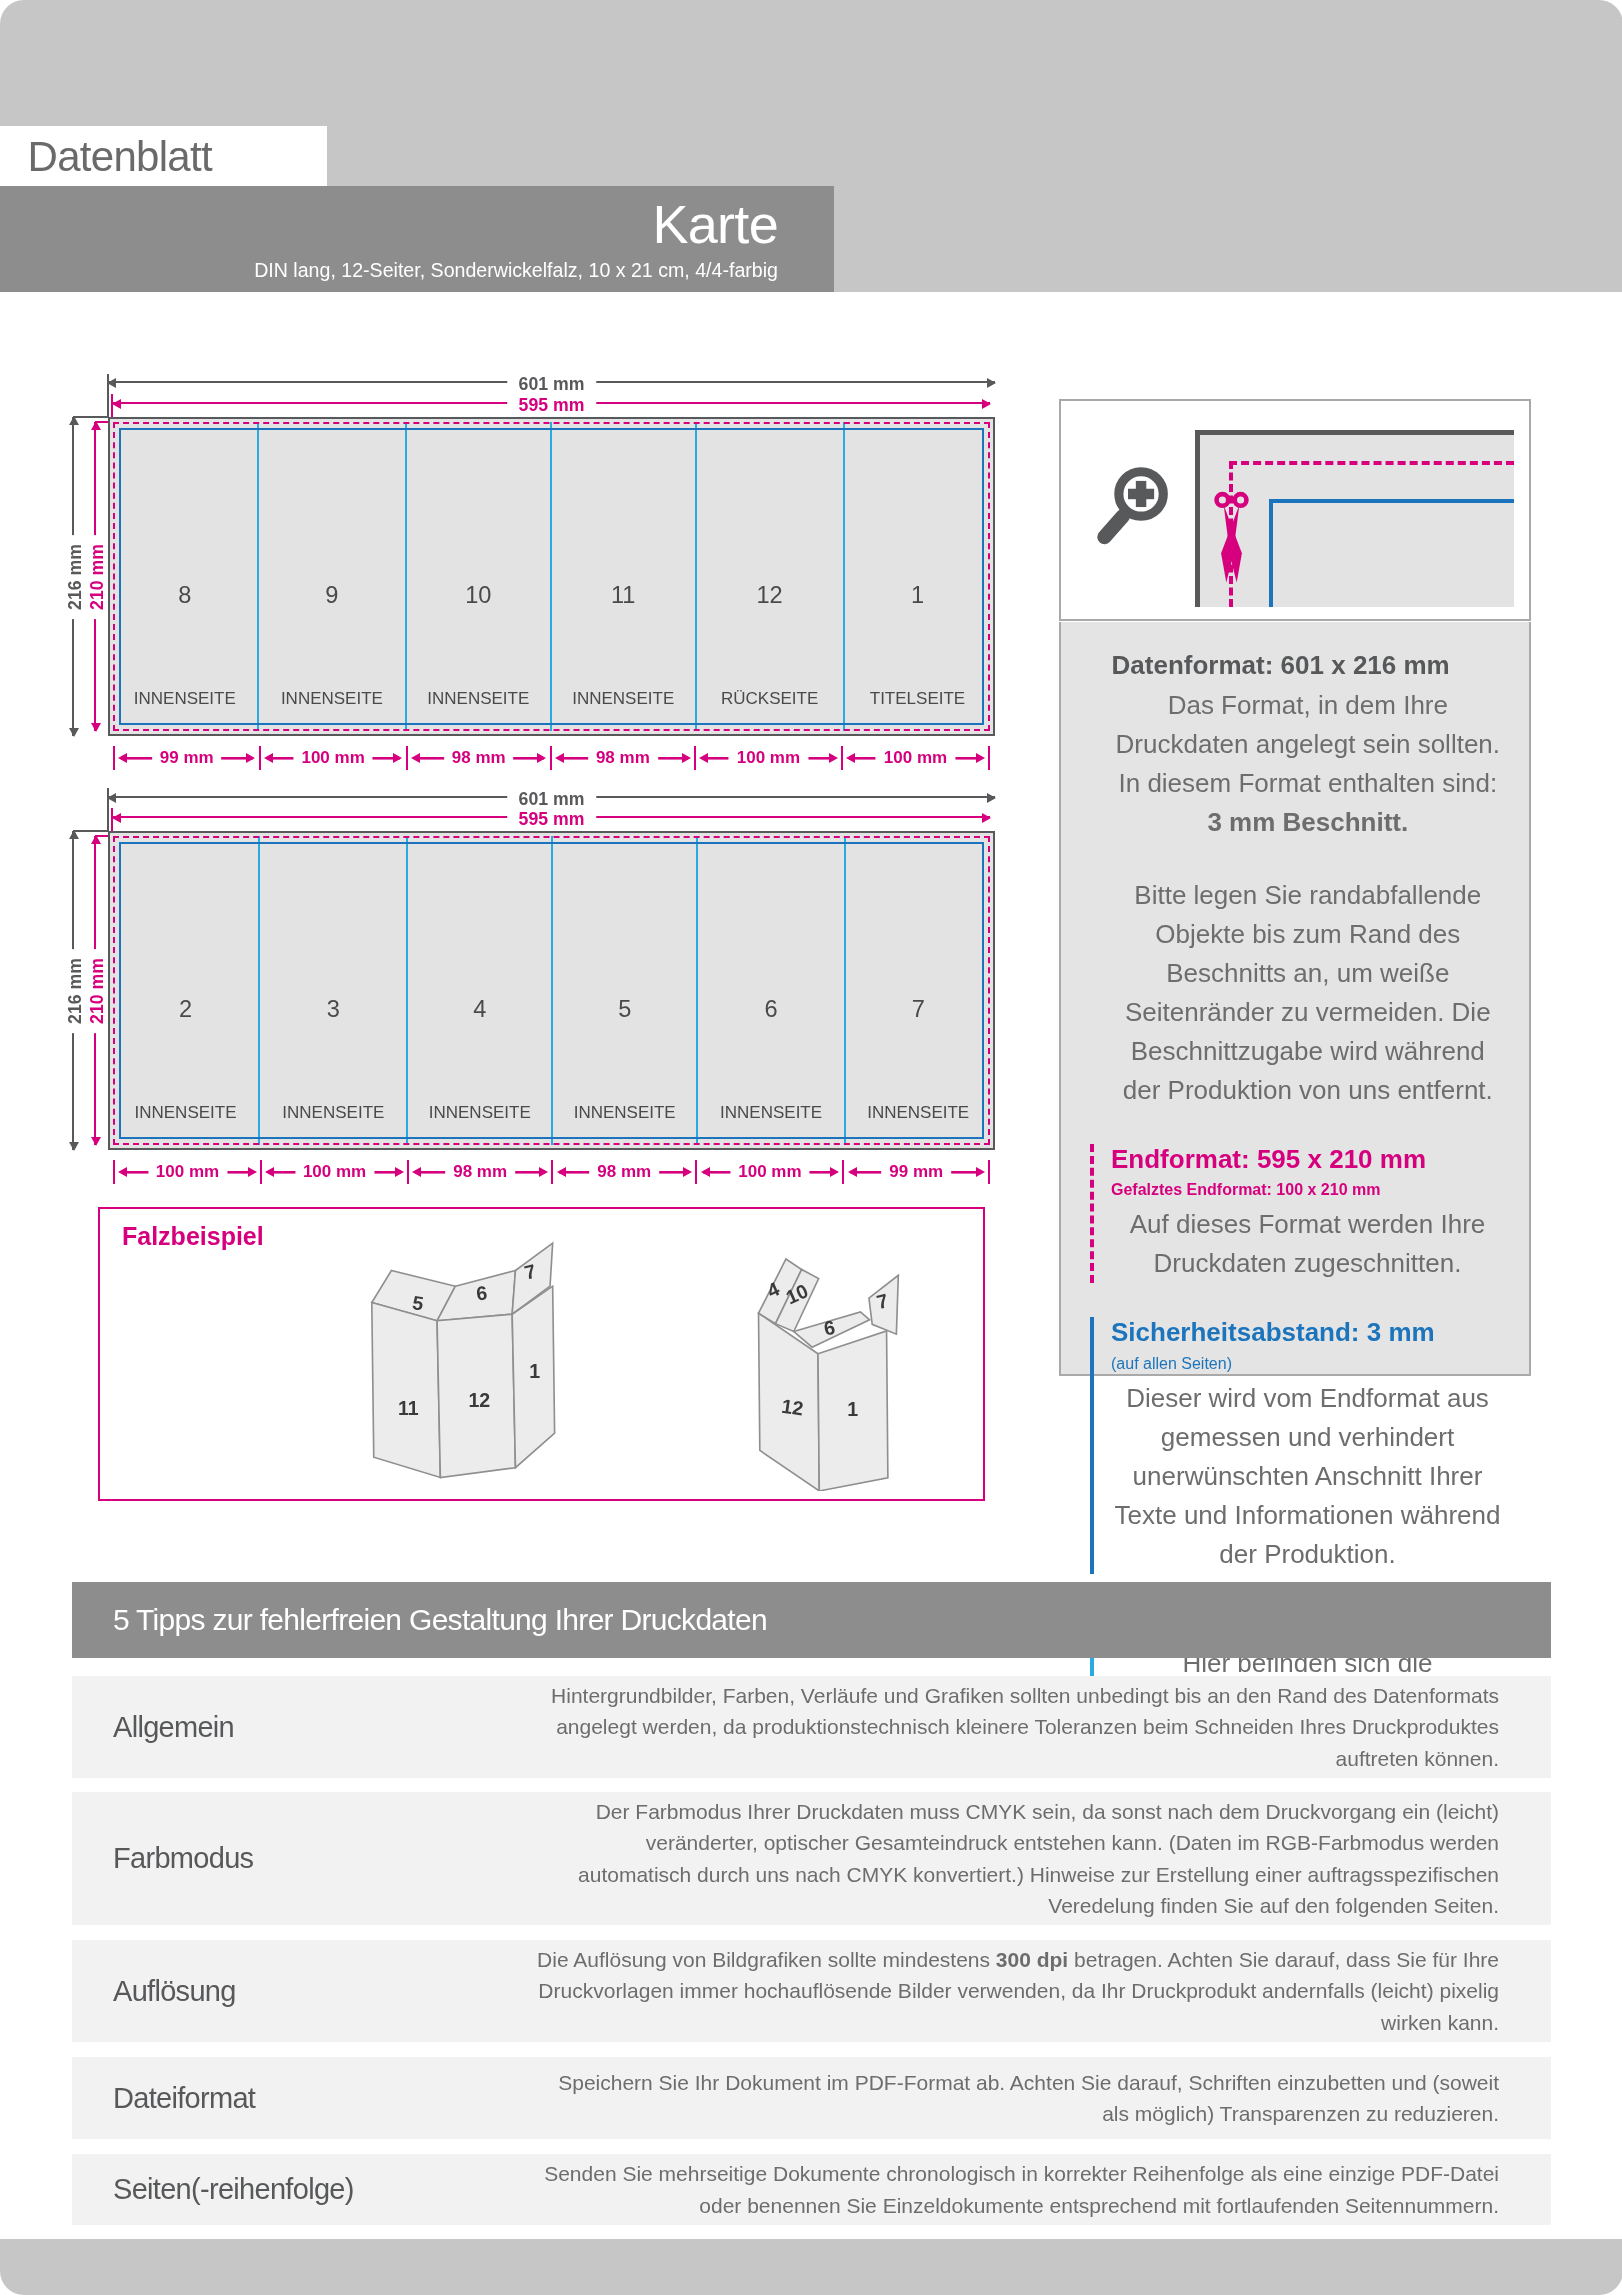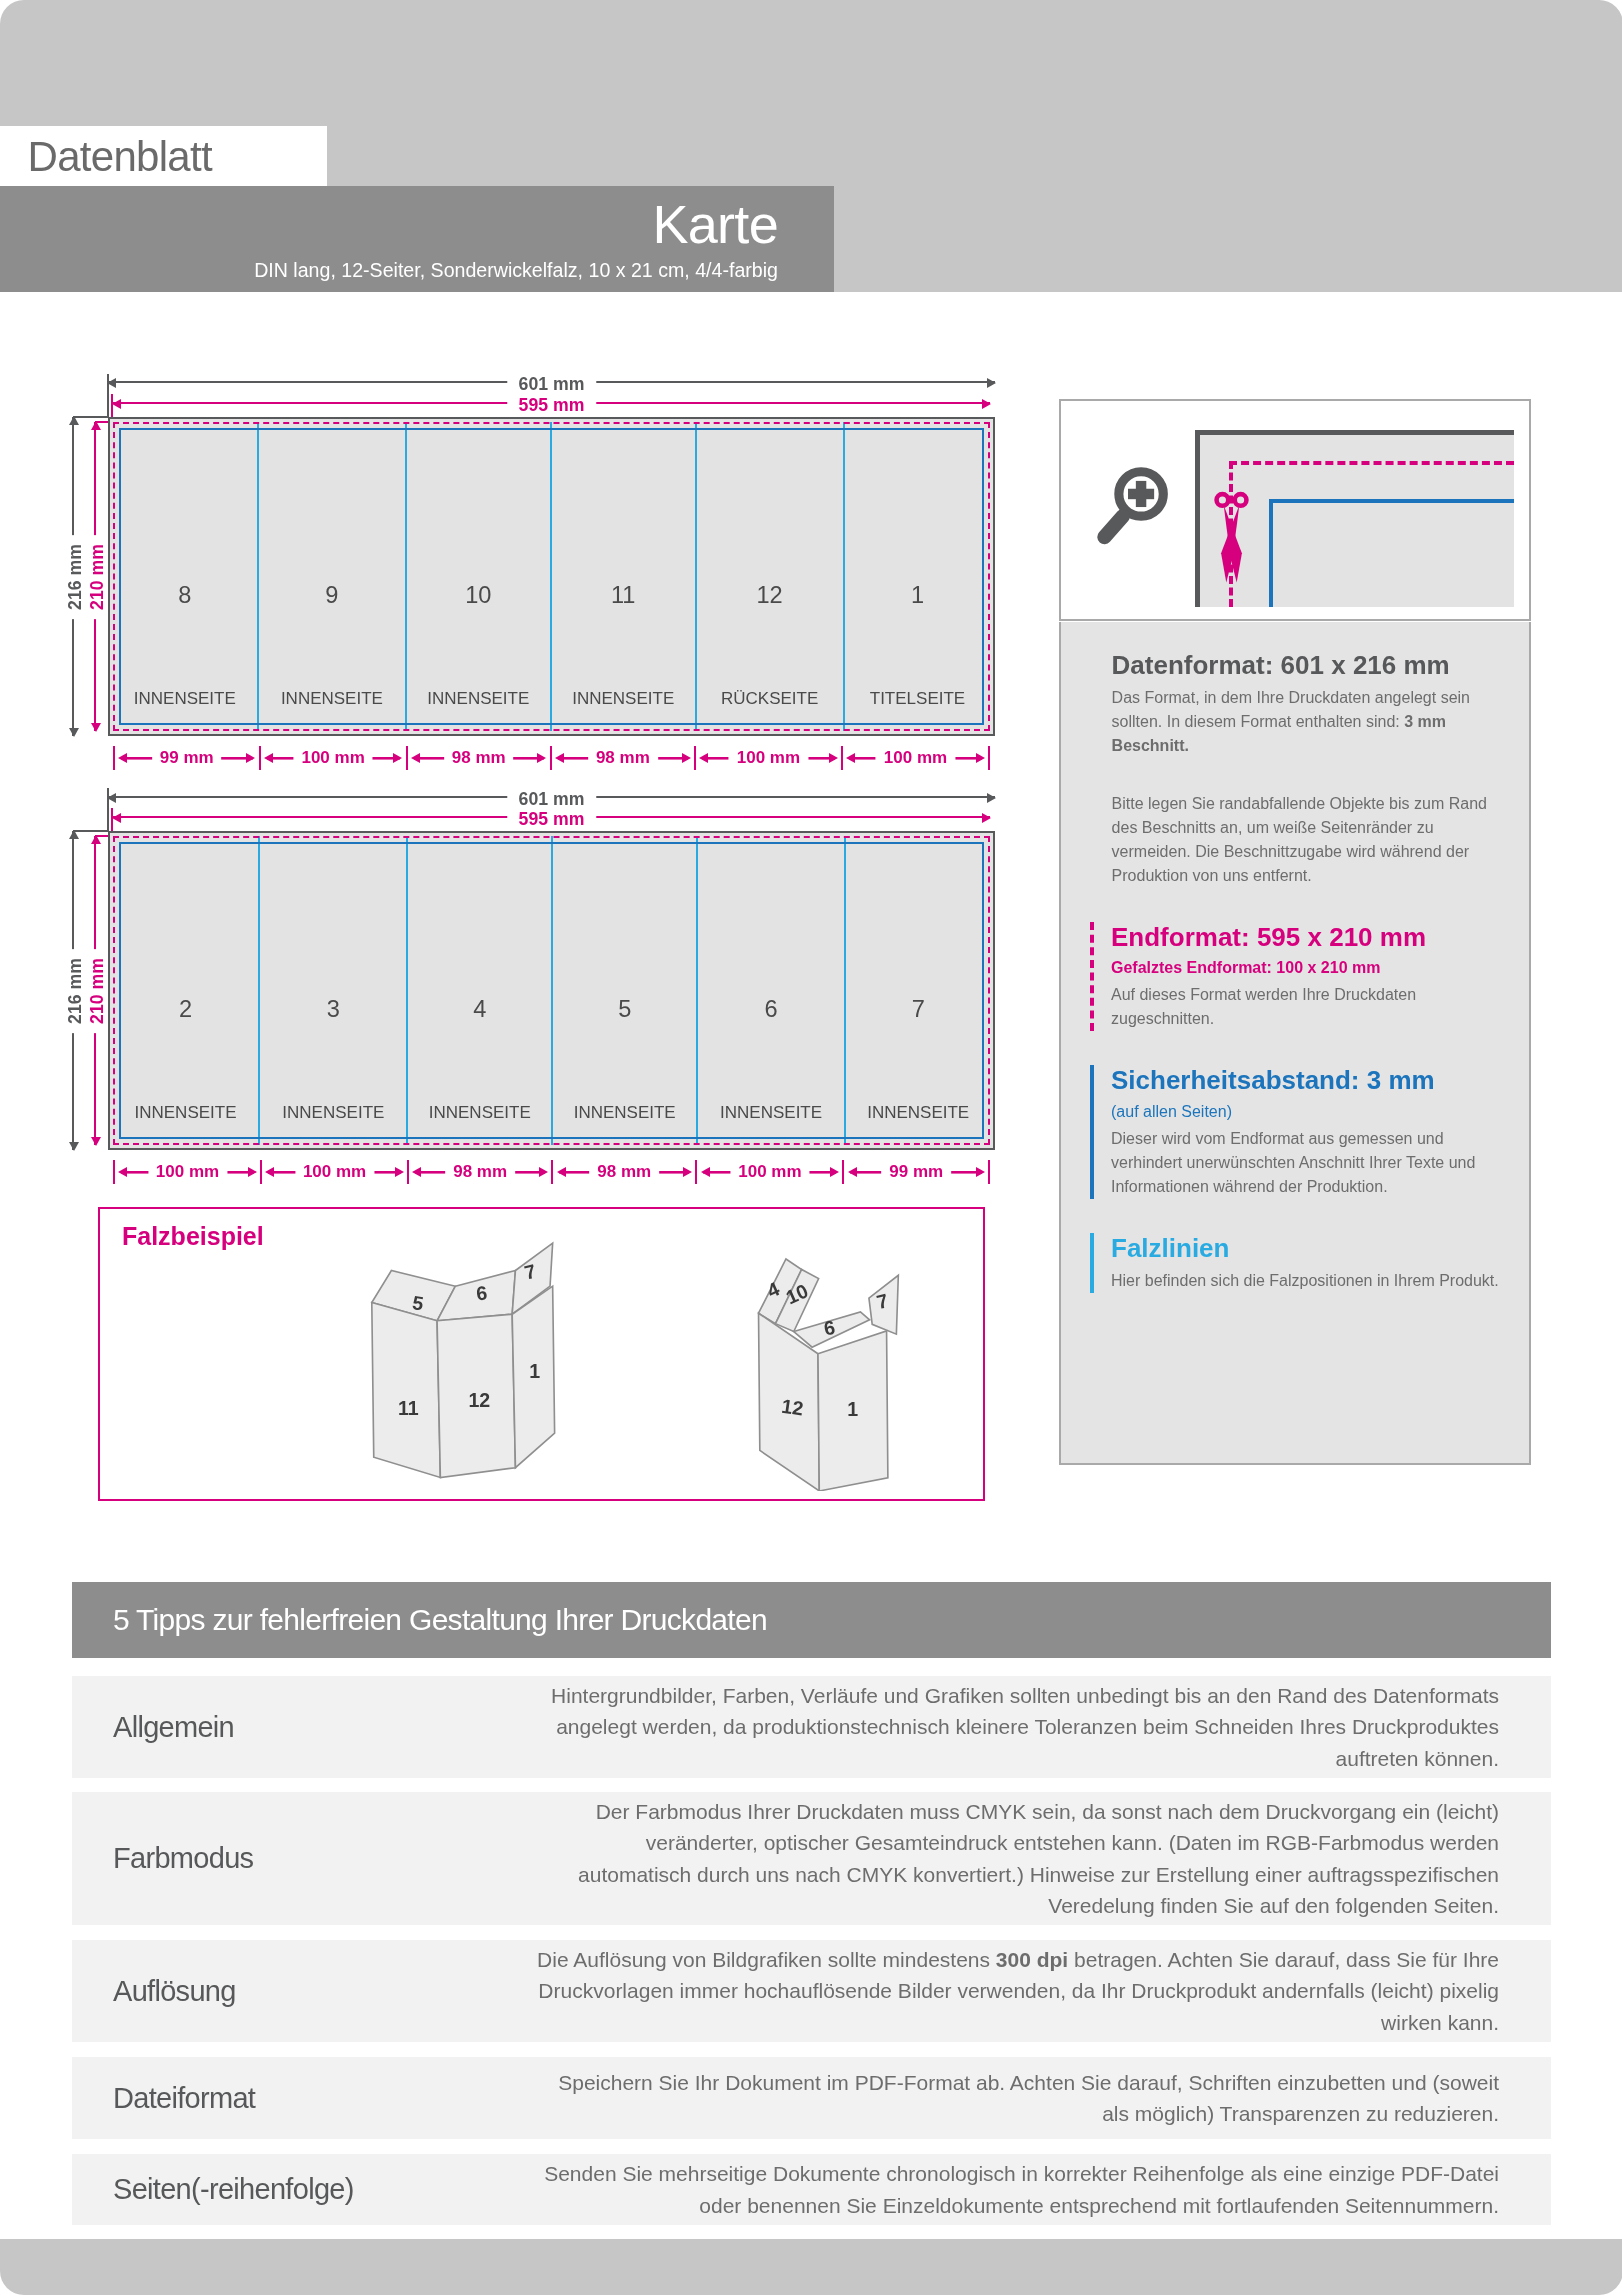--- a/index.html
+++ b/index.html
@@ -74,31 +74,31 @@
   .zoombox{position:absolute;left:1059px;top:399px;width:472px;height:222px;
       background:#ffffff;border:2.6px solid #a9a9a9;}
   .corner-wrap{position:absolute;left:134px;top:29.4px;width:319px;height:177px;background:#e3e3e3;
       border-top:5.2px solid #58595b;border-left:5.2px solid #58595b;}
   .corner-dash{position:absolute;left:29px;top:26px;right:0;bottom:0;
       border-top:4.6px dashed #d6007e;border-left:4.6px dashed #d6007e;}
   .corner-blue{position:absolute;left:69px;top:64px;right:0;bottom:0;
       border-top:4.6px solid #1c75bc;border-left:4.6px solid #1c75bc;}
 
   
-  .info-panel{position:absolute;left:1059px;top:622px;width:472px;height:843px;
+  .info-panel{position:absolute;left:1059px;top:622px;width:472px;height:754px;
       background:#e4e4e4;border:2.6px solid #a9a9a9;border-top:none;
       padding:27.5px 25px 19.6px 29px;}
   .sec{margin-bottom:34px;}
   .sec.plain{padding-left:21.6px;}
   .sec.dash{border-left:4.6px dashed #d6007e;padding-left:17px;}
   .sec.blue{border-left:4.6px solid #1c75bc;padding-left:17px;}
   .sec.cyan{border-left:4.6px solid #29abe2;padding-left:17px;}
   .sec h3{margin:0 0 5.2px 0;font-size:26px;line-height:1.2;}
   .sec .sub{font-size:16px;font-weight:bold;line-height:1.25;margin:0 0 5.2px 0;}
-  .sec p{margin:0;font-size:16px;line-height:1.5;color:#6d6d6d;}
+  .sec p{margin:0;font-size:26px;line-height:1.5;color:#6d6d6d;text-align:center;}
   .sec p + p{margin-top:34px;}
   .h-dark{color:#57585a;}
   .h-mag{color:#d6007e;}
   .h-blue{color:#1c75bc;}
   .h-cyan{color:#29abe2;}
 
   
   .tips-banner{position:absolute;left:72px;top:1582px;width:1479px;height:76px;background:#8d8d8d;
       display:flex;align-items:center;}
   .tips-banner span{color:#ffffff;font-size:30px;padding-left:41px;letter-spacing:-0.7px;}

